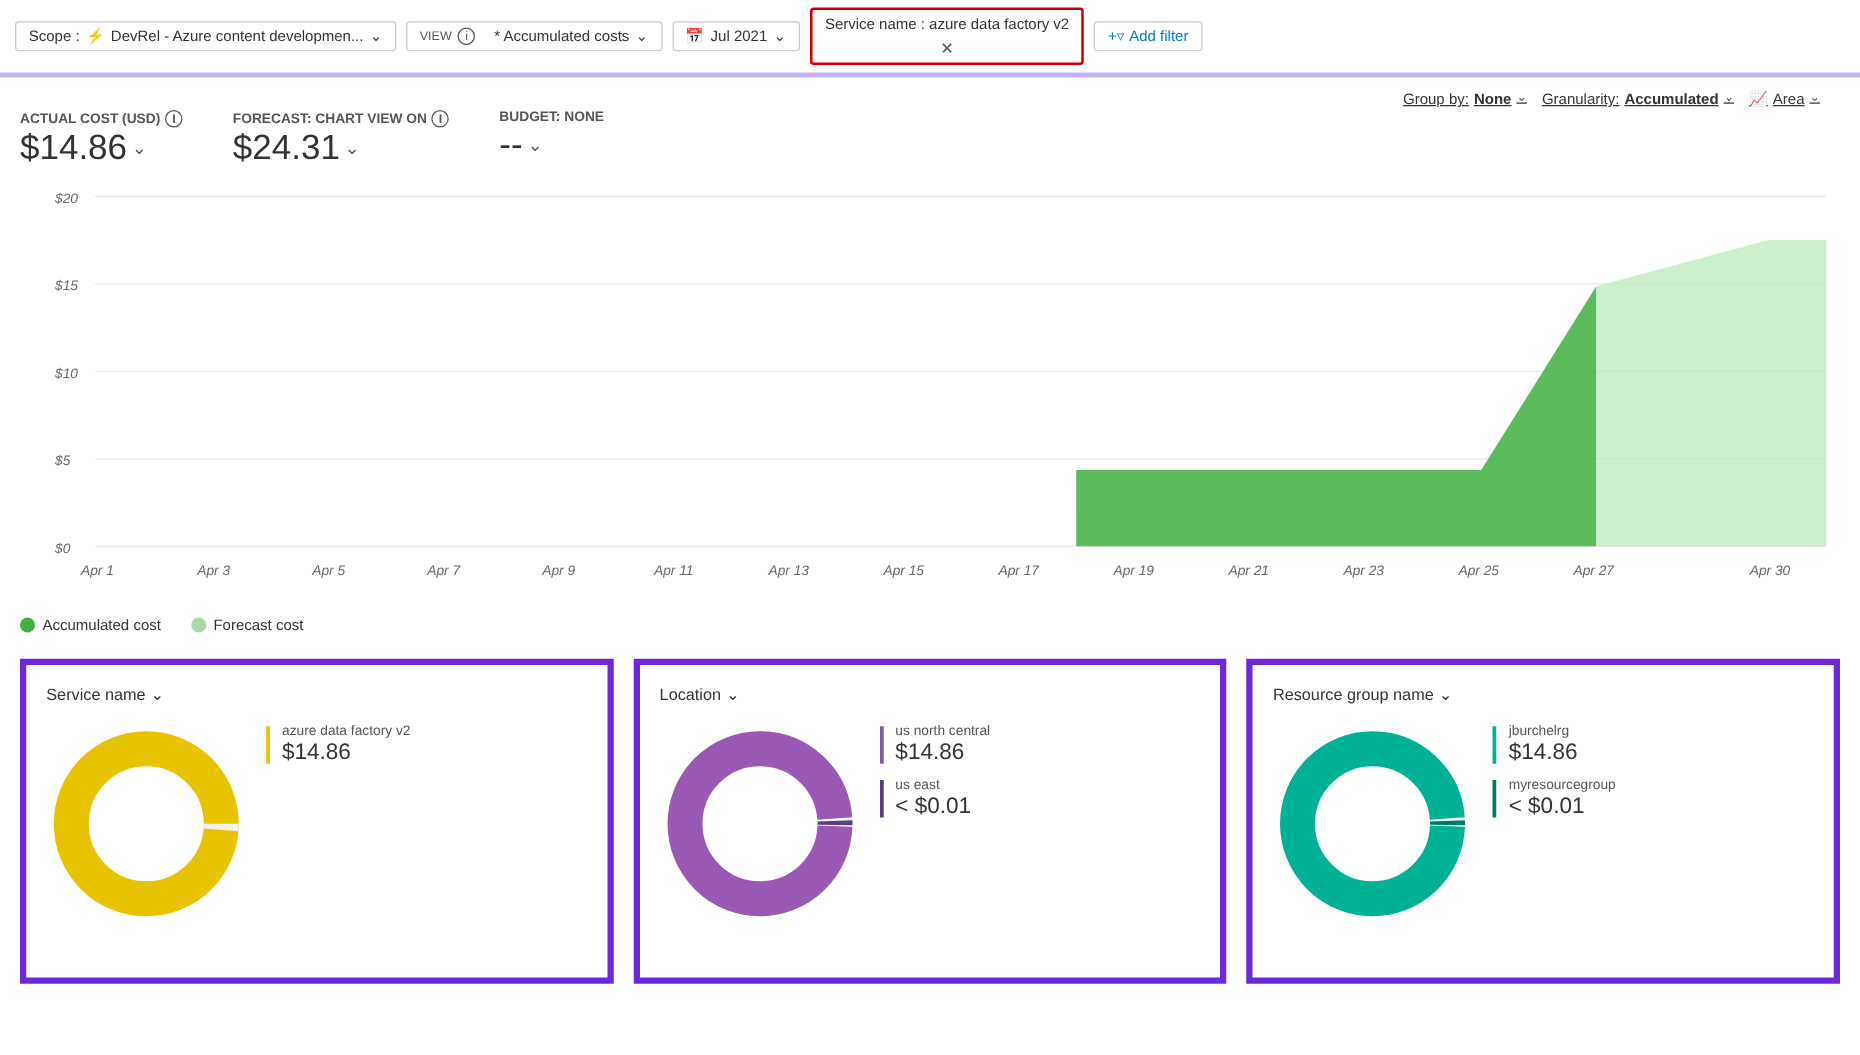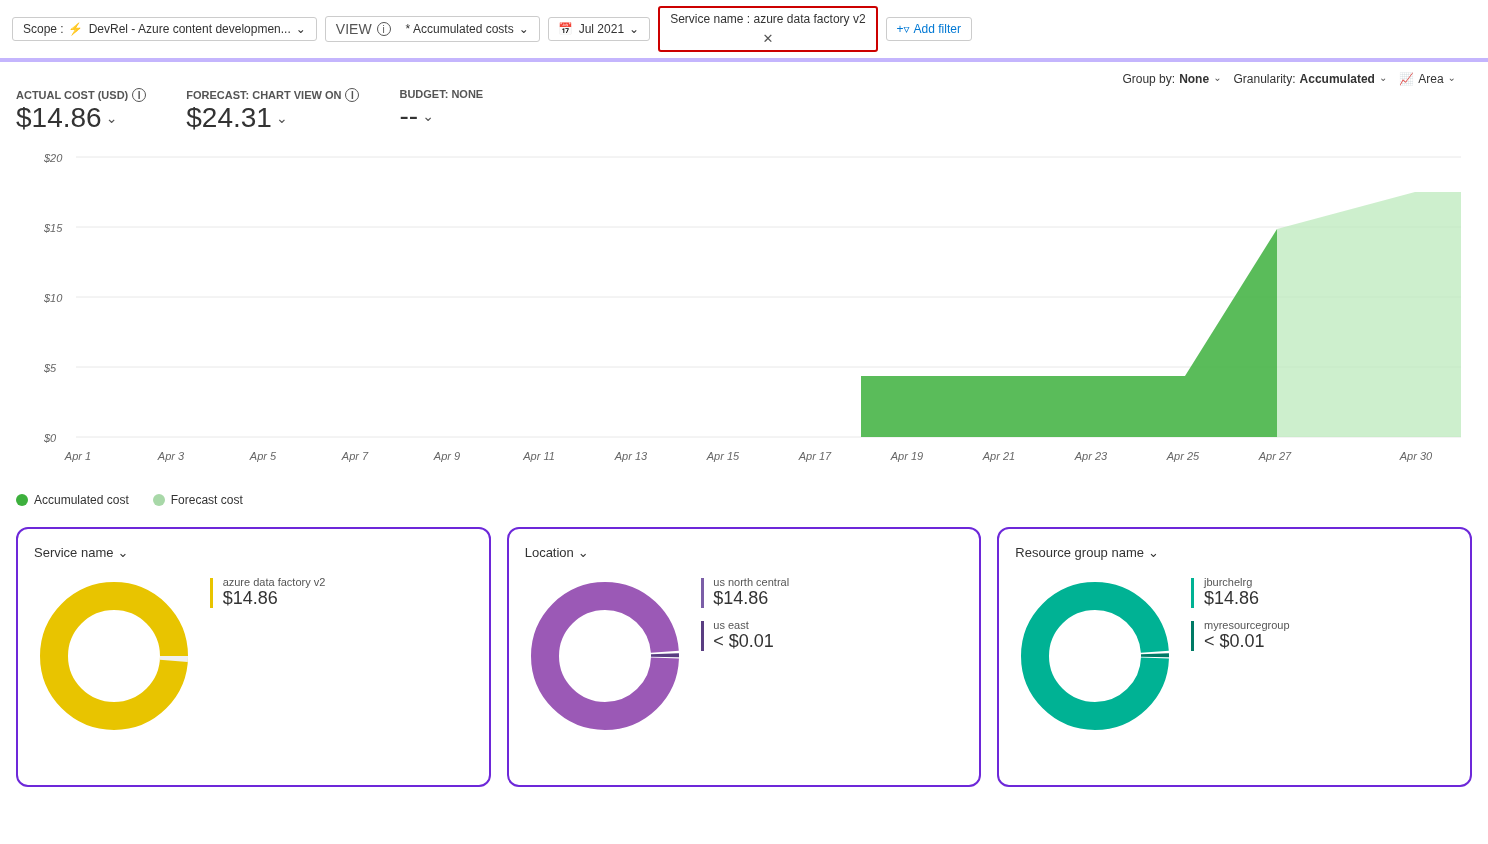--- a/index.html
+++ b/index.html
@@ -94,20 +94,21 @@
       padding-right: 16px;
     }
     .ctrl-btn {
       display: flex;
       gap: 4px;
       font-size: 12px;
       color: #333;
       cursor: pointer;
       border: none;
       background: none;
+      text-decoration: underline;
     }
     .ctrl-btn .chevron { font-size: 10px; color: #555; }
 
     
     .chart-container {
       position: relative;
       padding: 0 16px;
       margin-top: 4px;
       font-style: italic;
     }
@@ -132,22 +133,22 @@
     }
 
     
     .cards-row {
       display: flex;
       gap: 16px;
       padding: 12px 16px;
     }
     .card {
       flex: 1;
-      border: 2px solid #6d28d9;
-      border-radius: 12px;
+      border: 5px solid #6d28d9;
+      border-radius: 0;
       padding: 16px;
       min-height: 260px;
       display: flex;
       flex-direction: column;
     }
     .card-header {
       display: flex;
       align-items: center;
       gap: 4px;
       font-size: 13px;
@@ -210,21 +211,21 @@
 
 <div class="toolbar">
   <button class="toolbar-btn">
     <span>Scope :</span>
     <span>⚡</span>
     <span>DevRel - Azure content developmen...</span>
     <span>⌄</span>
   </button>
 
   <button class="toolbar-btn">
-    <span style="font-size:14px;color:#555;">VIEW</span>
+    <span style="font-size:10px;color:#555;">VIEW</span>
     <span class="info-icon">i</span>
     <span style="font-weight:400;margin-left:10px;">* Accumulated costs</span>
     <span>⌄</span>
   </button>
 
   <button class="toolbar-btn">
     <span>📅</span>
     <span>Jul 2021</span>
     <span>⌄</span>
   </button>

